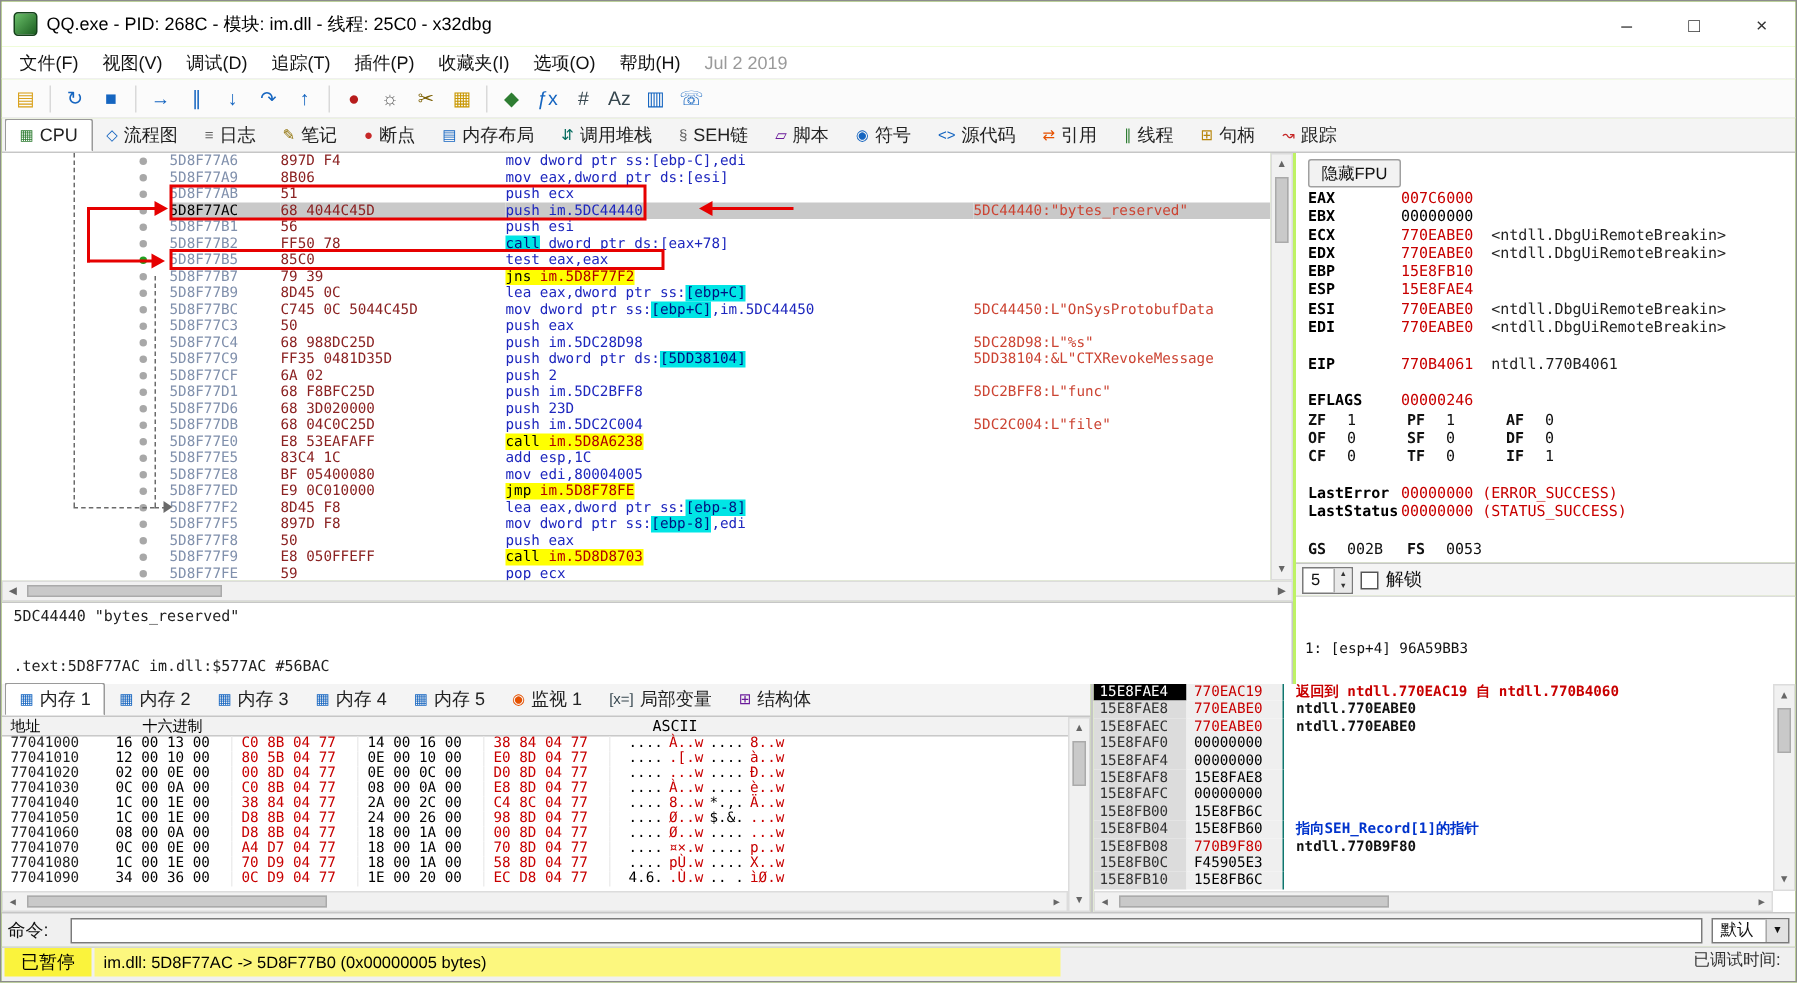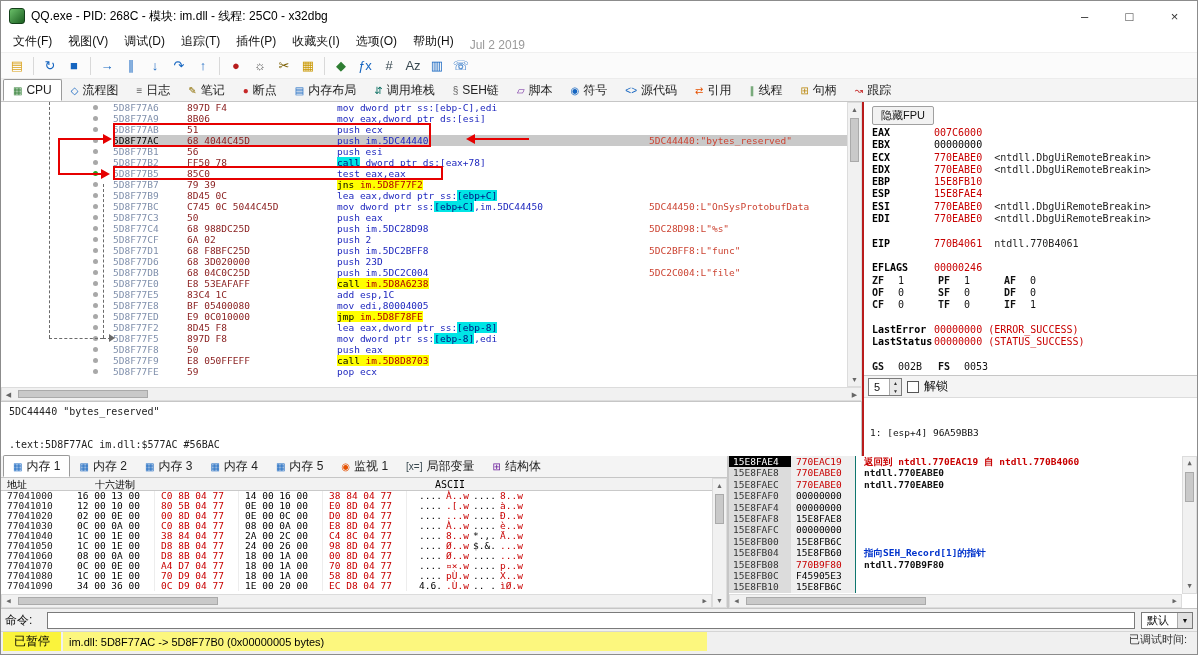--- a/index.html
+++ b/index.html
@@ -1,27 +1,27 @@
 <!DOCTYPE html>
 <html><head>
 <meta charset="utf-8">
 <style>
   * { box-sizing: border-box; margin: 0; padding: 0; }
   html,body { background:#d8d8d8; }
-  .stage{ position:relative; width:1198px; height:655px; background:#b91c1c;
+  .stage{ position:relative; width:1198px; height:655px; background:#bef264;
           border:1px solid #8c8c8c; font-family:"Liberation Sans", sans-serif;
           overflow:hidden; font-size:12px; color:#111; }
   
   .titlebar{position:absolute;left:0;top:0;width:100%;height:30px;background:#fff;display:flex;align-items:center;}
   .appicon{width:16px;height:16px;margin:0 6px 0 8px;border-radius:3px;background:linear-gradient(135deg,#6abf69,#1b5e20);border:1px solid #14401a;}
   .title{font-size:12px;color:#000;}
   .winbtns{position:absolute;right:0;top:0;height:30px;display:flex;}
   .wb{width:45px;height:30px;display:flex;align-items:center;justify-content:center;font-size:13px;color:#333;}
   
-  .menubar{position:absolute;left:0;top:30px;width:100%;height:22px;background:#fff;display:flex;align-items:flex-end;padding-left:4px;border-bottom:1px solid #f0f0f0;}
+  .menubar{position:absolute;left:0;top:30px;width:100%;height:22px;background:#fff;display:flex;align-items:center;padding-left:4px;border-bottom:1px solid #f0f0f0;}
   .menu-item{padding:0 8px;line-height:22px;color:#111;}
   .menudate{color:#9a9a9a;margin-left:8px;}
   
   .toolbar{position:absolute;left:0;top:52px;width:100%;height:26px;background:#fbfbfb;display:flex;align-items:center;padding-left:4px;border-bottom:1px solid #ececec;}
   .tbtn{width:24px;height:24px;display:flex;align-items:center;justify-content:center;font-size:13px;cursor:default;}
   .tsep{width:1px;height:18px;background:#d9d9d9;margin:0 4px;display:inline-block;}
   
   .tabbar{position:absolute;left:0;top:78px;width:100%;height:23px;background:#f4f4f4;display:flex;align-items:flex-end;padding-left:2px;border-bottom:1px solid #c6c6c6;}
   .tab{height:22px;display:flex;align-items:center;padding:0 9px;color:#222;}
   .tab.sel{background:#fff;border:1px solid #9a9a9a;border-bottom:1px solid #fff;border-radius:2px 2px 0 0;}
@@ -234,20 +234,21 @@
         <div class="drow"><span class="dgut"><span class="dot"></span></span><span class="daddr">5D8F77AB</span><span class="dbytes">51</span><span class="dinstr"><span>push ecx</span></span><span class="dcmt"></span></div>
         <div class="drow dsel"><span class="dgut"><span class="dot"></span></span><span class="daddr">5D8F77AC</span><span class="dbytes">68 4044C45D</span><span class="dinstr"><span>push im.5DC44440</span></span><span class="dcmt">5DC44440:"bytes_reserved"</span></div>
         <div class="drow"><span class="dgut"><span class="dot"></span></span><span class="daddr">5D8F77B1</span><span class="dbytes">56</span><span class="dinstr"><span>push esi</span></span><span class="dcmt"></span></div>
         <div class="drow"><span class="dgut"><span class="dot"></span></span><span class="daddr">5D8F77B2</span><span class="dbytes">FF50 78</span><span class="dinstr"><span class="hc">call</span><span> dword ptr ds:[eax+78]</span></span><span class="dcmt"></span></div>
         <div class="drow"><span class="dgut"><span class="dot green"></span></span><span class="daddr">5D8F77B5</span><span class="dbytes">85C0</span><span class="dinstr"><span>test eax,eax</span></span><span class="dcmt"></span></div>
         <div class="drow"><span class="dgut"><span class="dot"></span></span><span class="daddr">5D8F77B7</span><span class="dbytes">79 39</span><span class="dinstr"><span class="hy">jns </span><span class="hyr">im.5D8F77F2</span></span><span class="dcmt"></span></div>
         <div class="drow"><span class="dgut"><span class="dot"></span></span><span class="daddr">5D8F77B9</span><span class="dbytes">8D45 0C</span><span class="dinstr"><span>lea eax,dword ptr ss:</span><span class="hc">[ebp+C]</span></span><span class="dcmt"></span></div>
         <div class="drow"><span class="dgut"><span class="dot"></span></span><span class="daddr">5D8F77BC</span><span class="dbytes">C745 0C 5044C45D</span><span class="dinstr"><span>mov dword ptr ss:</span><span class="hc">[ebp+C]</span><span>,im.5DC44450</span></span><span class="dcmt">5DC44450:L"OnSysProtobufData</span></div>
         <div class="drow"><span class="dgut"><span class="dot"></span></span><span class="daddr">5D8F77C3</span><span class="dbytes">50</span><span class="dinstr"><span>push eax</span></span><span class="dcmt"></span></div>
         <div class="drow"><span class="dgut"><span class="dot"></span></span><span class="daddr">5D8F77C4</span><span class="dbytes">68 988DC25D</span><span class="dinstr"><span>push im.5DC28D98</span></span><span class="dcmt">5DC28D98:L"%s"</span></div>
+        <div class="drow"><span class="dgut"><span class="dot"></span></span><span class="daddr">5D8F77C9</span><span class="dbytes">FF35 0481D35D</span><span class="dinstr"><span>push dword ptr ds:</span><span class="hc">[5DD38104]</span></span><span class="dcmt">5DD38104:&amp;L"CTXRevokeMessage</span></div>
         <div class="drow"><span class="dgut"><span class="dot"></span></span><span class="daddr">5D8F77CF</span><span class="dbytes">6A 02</span><span class="dinstr"><span>push 2</span></span><span class="dcmt"></span></div>
         <div class="drow"><span class="dgut"><span class="dot"></span></span><span class="daddr">5D8F77D1</span><span class="dbytes">68 F8BFC25D</span><span class="dinstr"><span>push im.5DC2BFF8</span></span><span class="dcmt">5DC2BFF8:L"func"</span></div>
         <div class="drow"><span class="dgut"><span class="dot"></span></span><span class="daddr">5D8F77D6</span><span class="dbytes">68 3D020000</span><span class="dinstr"><span>push 23D</span></span><span class="dcmt"></span></div>
         <div class="drow"><span class="dgut"><span class="dot"></span></span><span class="daddr">5D8F77DB</span><span class="dbytes">68 04C0C25D</span><span class="dinstr"><span>push im.5DC2C004</span></span><span class="dcmt">5DC2C004:L"file"</span></div>
         <div class="drow"><span class="dgut"><span class="dot"></span></span><span class="daddr">5D8F77E0</span><span class="dbytes">E8 53EAFAFF</span><span class="dinstr"><span class="hy">call </span><span class="hyr">im.5D8A6238</span></span><span class="dcmt"></span></div>
         <div class="drow"><span class="dgut"><span class="dot"></span></span><span class="daddr">5D8F77E5</span><span class="dbytes">83C4 1C</span><span class="dinstr"><span>add esp,1C</span></span><span class="dcmt"></span></div>
         <div class="drow"><span class="dgut"><span class="dot"></span></span><span class="daddr">5D8F77E8</span><span class="dbytes">BF 05400080</span><span class="dinstr"><span>mov edi,80004005</span></span><span class="dcmt"></span></div>
         <div class="drow"><span class="dgut"><span class="dot"></span></span><span class="daddr">5D8F77ED</span><span class="dbytes">E9 0C010000</span><span class="dinstr"><span class="hy">jmp </span><span class="hyr">im.5D8F78FE</span></span><span class="dcmt"></span></div>
         <div class="drow"><span class="dgut"><span class="dot"></span></span><span class="daddr">5D8F77F2</span><span class="dbytes">8D45 F8</span><span class="dinstr"><span>lea eax,dword ptr ss:</span><span class="hc">[ebp-8]</span></span><span class="dcmt"></span></div>
         <div class="drow"><span class="dgut"><span class="dot"></span></span><span class="daddr">5D8F77F5</span><span class="dbytes">897D F8</span><span class="dinstr"><span>mov dword ptr ss:</span><span class="hc">[ebp-8]</span><span>,edi</span></span><span class="dcmt"></span></div>

